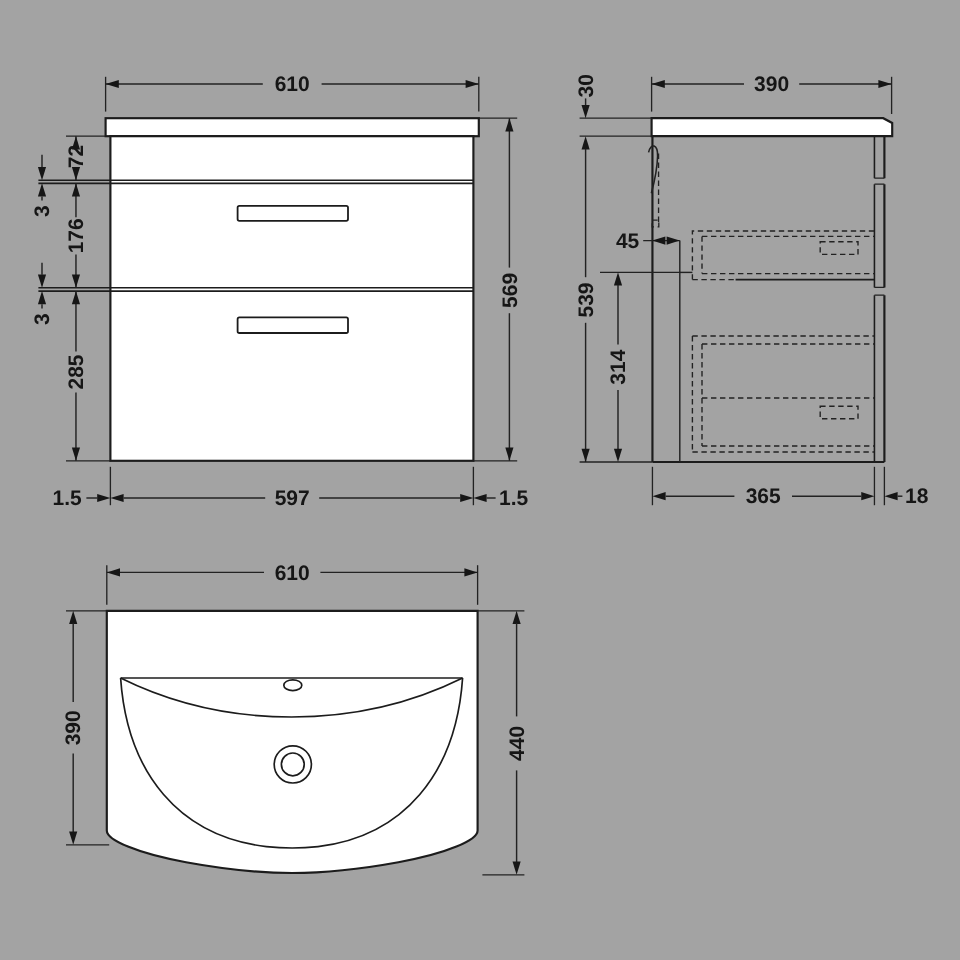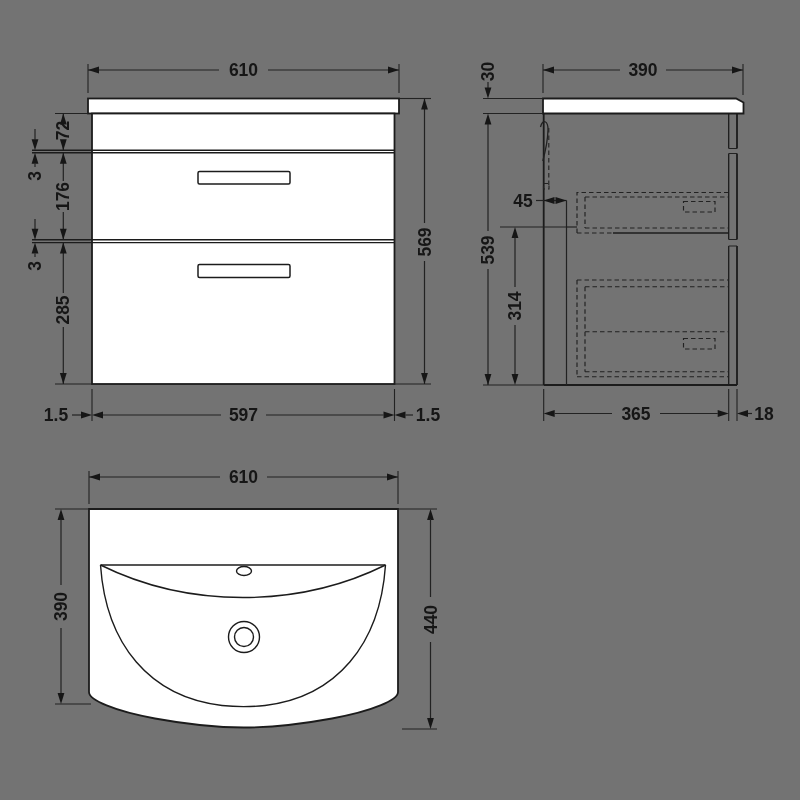--- a/index.html
+++ b/index.html
@@ -1,16 +1,16 @@
 <!DOCTYPE html>
 <html><head>
 <meta charset="utf-8">
 <style>
   html,body{margin:0;padding:0;background:#ffffff;}
-  .canvas{position:relative;width:800px;height:800px;background:#737373;overflow:hidden;}
+  .canvas{position:relative;width:800px;height:800px;background:#a3a3a3;overflow:hidden;}
   svg{display:block;}
   .dim-text{font-family:"Liberation Sans","DejaVu Sans",sans-serif;font-weight:700;font-size:17.5px;fill:#161616;}
   .obj{stroke:#1c1c1c;fill:#ffffff;}
   .ln{stroke:#1c1c1c;fill:none;}
   .thin{stroke:#222222;fill:none;}
   .dash{stroke:#222222;fill:none;stroke-dasharray:4.5 3;}
   .arr{fill:#161616;stroke:none;}
 </style>
 </head>
 <body>

